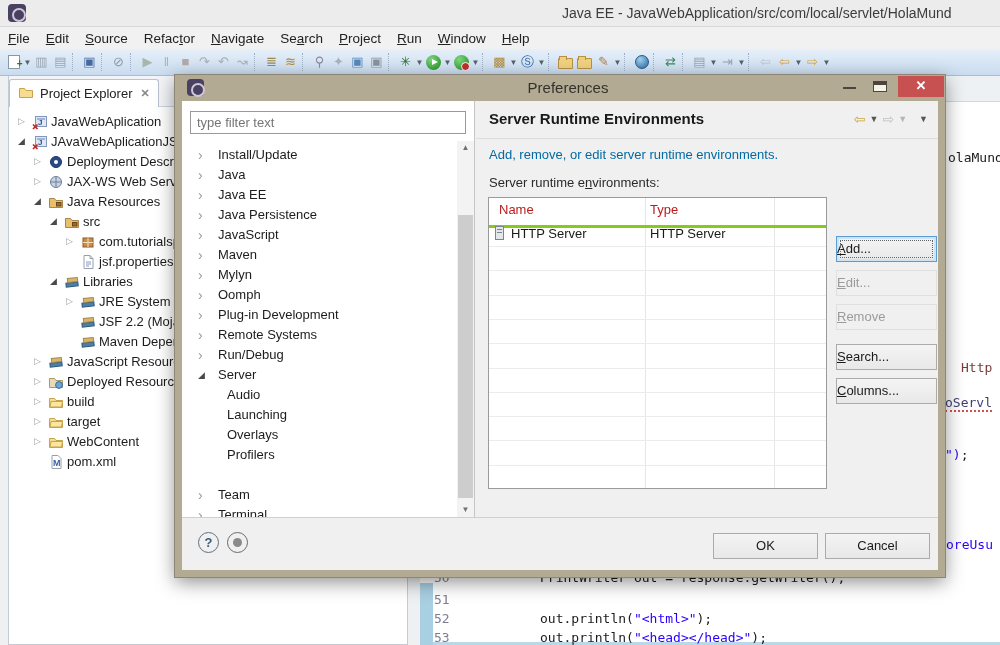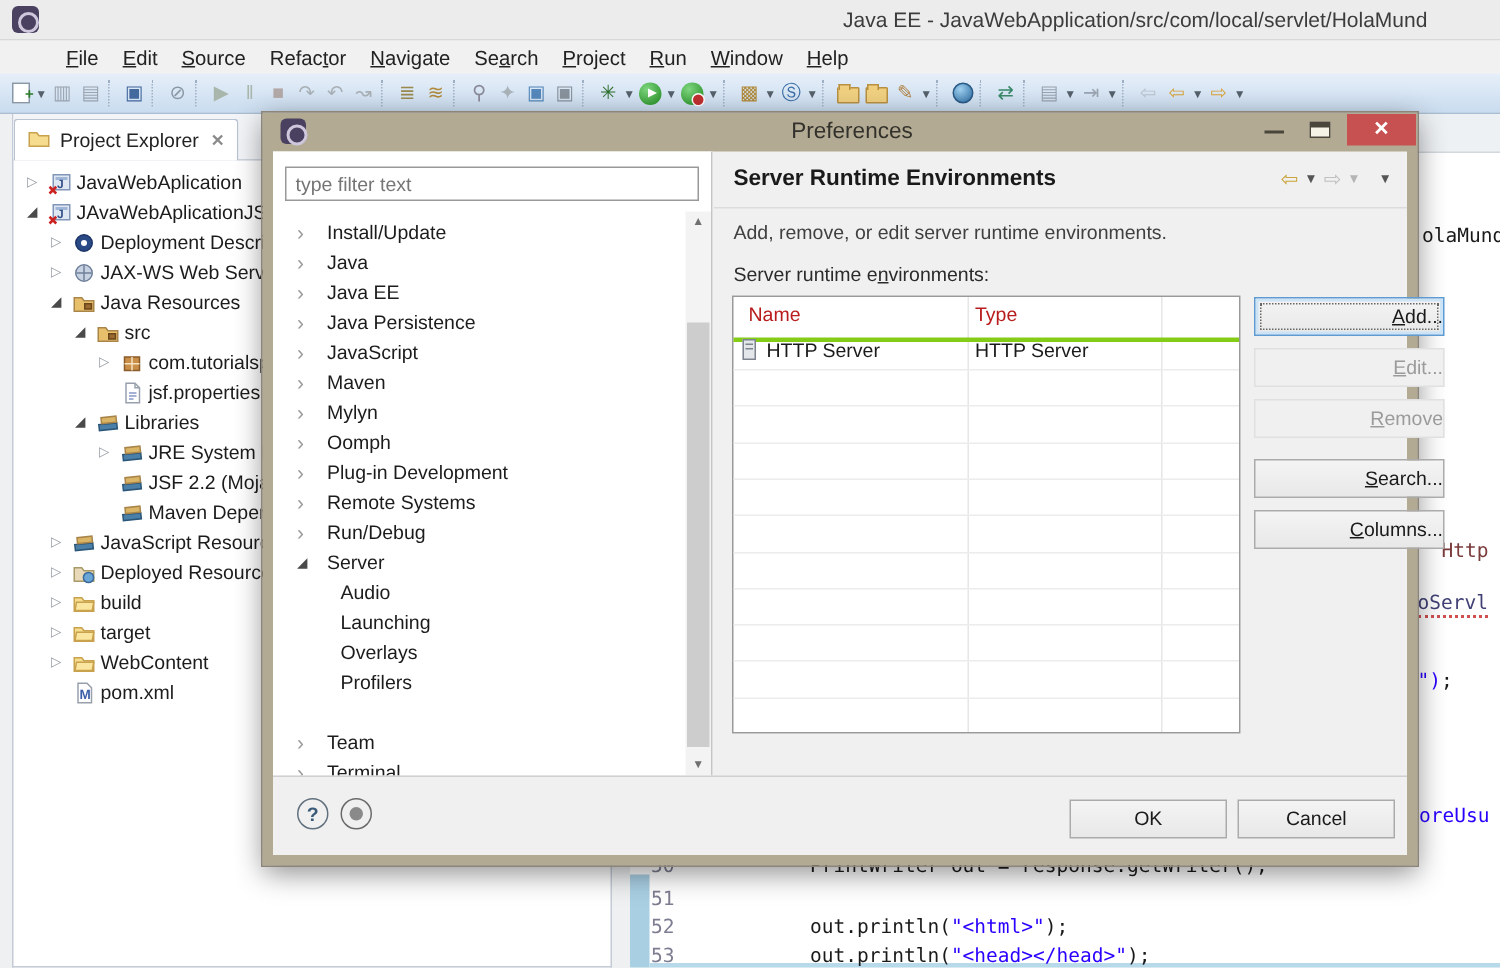--- a/index.html
+++ b/index.html
@@ -1,21 +1,21 @@
 <!DOCTYPE html>
 <html><head>
 <meta charset="utf-8">
 <style>
 *{margin:0;padding:0;box-sizing:border-box;}
 html,body{width:1000px;height:645px;overflow:hidden;font-family:"Liberation Sans",sans-serif;background:#eef0f2;}
 .titlebar{position:absolute;left:0;top:0;width:1000px;height:27px;background:#ececec;border-bottom:1px solid #d8d8d8;}
 .app-icon{position:absolute;left:8px;top:4px;width:18px;height:18px;background:#4a4161;border-radius:4px;}
 .app-icon:before{content:"";position:absolute;left:4px;top:4px;width:10px;height:10px;border-radius:50%;border:2px solid #cfc8dc;}
 .win-title{position:absolute;left:562px;top:5px;font-size:14px;color:#3c3c3c;white-space:nowrap;}
-.menubar{position:absolute;left:0;top:27px;width:1000px;height:22px;background:#f1f1f1;font-size:13.5px;color:#222;display:flex;align-items:center;padding-left:36px;}
+.menubar{position:absolute;left:0;top:27px;width:1000px;height:22px;background:#f1f1f1;font-size:13.5px;color:#222;display:flex;align-items:center;}
 .mi{padding:2px 8px;}
 .toolbar{position:absolute;left:0;top:49px;width:1000px;height:27px;background:linear-gradient(#e6eff9,#c9dcef);border-bottom:1px solid #a8bed4;display:flex;align-items:center;padding-left:4px;}
 .tbi{display:inline-flex;align-items:center;justify-content:center;width:19px;height:18px;font-size:13px;line-height:18px;text-align:center;}
 .tbdd{width:9px;font-size:8px;color:#55606a;text-align:center;}
 .tbsep{width:5px;height:18px;border-left:1px dotted #9fb0c4;margin:0 3px 0 2px;}
 .tb-run{width:15px;height:15px;border-radius:50%;background:radial-gradient(circle at 35% 30%,#7fd67f,#1d8a1d);position:relative;}
 .tb-run:before{content:"";position:absolute;left:5.5px;top:4px;border-left:6px solid #fff;border-top:3.5px solid transparent;border-bottom:3.5px solid transparent;}
 .tb-cov{width:15px;height:15px;border-radius:50%;background:radial-gradient(circle at 35% 30%,#7fd67f,#1d8a1d);position:relative;}
 .tb-cov:after{content:"";position:absolute;right:-1px;bottom:-1px;width:7px;height:7px;border-radius:50%;background:#c03030;border:1px solid #fff;}
 .tb-globe{width:14px;height:14px;border-radius:50%;background:radial-gradient(circle at 35% 30%,#9fd0f0,#2a6aa0);border:1px solid #2a5a86;}
@@ -62,34 +62,34 @@
 .prow .arr.exp{color:#4a4a4a;font-size:9px;top:4px;line-height:12px;}
 .prow .plabel{position:absolute;top:2px;white-space:nowrap;}
 .prow .plabel.sel{background:#ededed;border:1px solid #cfcfcf;padding:0 4px;margin-left:-5px;top:1px;}
 .pscroll{position:absolute;right:0;top:40px;width:17px;height:376px;background:#f3f3f3;}
 .pscroll .sa{position:absolute;left:0;width:17px;height:14px;color:#707070;font-size:8px;text-align:center;line-height:14px;}
 .pscroll .thumb{position:absolute;left:1px;width:15px;background:#cdcdcd;}
 .dlg-right{position:absolute;left:294px;top:0;right:0;height:416px;}
 .pg-head{position:absolute;left:0;top:0;right:0;height:38px;border-bottom:1px solid #dcdcdc;}
 .pg-title{position:absolute;left:13px;top:9px;font-size:15px;font-weight:bold;color:#1a1a1a;}
 .pg-arrows{position:absolute;right:10px;top:10px;display:flex;align-items:center;gap:4px;font-size:14px;}
-.pg-desc{position:absolute;left:13px;top:46px;font-size:13px;color:#404040;}
+.pg-desc{position:absolute;left:13px;top:46px;font-size:13px;color:#0369a1;}
 .pg-label{position:absolute;left:13px;top:74px;font-size:13px;color:#2a2a2a;}
 .stable{position:absolute;left:12px;top:96px;width:339px;height:292px;background:#fff;border:1px solid #9a9a9a;}
 .sth{position:absolute;left:0;top:0;width:100%;height:30px;border-bottom:3px solid #84cc16;font-size:13px;color:#b91c1c;}
 .sth .c1{position:absolute;left:10px;top:4px;}
 .sth .c2{position:absolute;left:161px;top:4px;}
 .vline{position:absolute;top:0;bottom:0;width:1px;background:#e6e6e6;}
 .hline{position:absolute;left:0;right:0;height:1px;background:#ececec;}
 .strow{position:absolute;left:0;top:24px;width:100%;height:24px;font-size:13px;color:#1a1a1a;}
 .strow .c1{position:absolute;left:22px;top:4px;}
 .strow .c2{position:absolute;left:161px;top:4px;}
 .srv-icon{position:absolute;left:6px;top:4px;width:9px;height:14px;background:#e3e7ea;border:1px solid #7d848d;}
 .srv-icon:before{content:"";position:absolute;left:1px;top:2px;right:1px;height:1px;background:#7d848d;box-shadow:0 3px 0 #7d848d;}
-.btncol .btn{position:absolute;left:360px;width:127px;height:26px;background:linear-gradient(#f4f4f4,#e8e8e8);border:1px solid #ababab;font-size:13px;color:#1a1a1a;text-align:right;line-height:24px;}
+.btncol .btn{position:absolute;left:360px;width:101px;height:26px;background:linear-gradient(#f4f4f4,#e8e8e8);border:1px solid #ababab;font-size:13px;color:#1a1a1a;text-align:left;line-height:24px;margin-top:38px;}
 .btncol .btn.disabled{background:#f0f0f0;border-color:#e0e0e0;color:#9b9b9b;}
 .btncol .btn.focused{border-color:#5e9bd3;box-shadow:inset 0 0 0 2px #cde4f7;}
 .btncol .btn.focused:after{content:"";position:absolute;left:3px;top:3px;right:3px;bottom:3px;border:1px dotted #666;}
 .dlg-sep{position:absolute;left:0;top:416px;width:100%;height:1px;background:#d0d0d0;}
 .dlg-bottom{position:absolute;left:0;top:417px;width:100%;height:52px;}
 .help-circ{position:absolute;top:14px;width:21px;height:21px;border-radius:50%;border:1.5px solid #61707e;color:#3a5a7a;font-size:13px;font-weight:bold;text-align:center;line-height:19px;}
 .help-circ.c2{border-color:#6a6a6a;}
 .help-circ.c2:before{content:"";position:absolute;left:4.5px;top:4.5px;width:9px;height:9px;border-radius:50%;background:#8a8a8a;}
 .okbtn{position:absolute;width:105px;height:26px;background:linear-gradient(#f4f4f4,#e8e8e8);border:1px solid #ababab;font-size:13px;color:#1a1a1a;text-align:center;line-height:24px;top:15px;}
 u{text-decoration:underline;}

